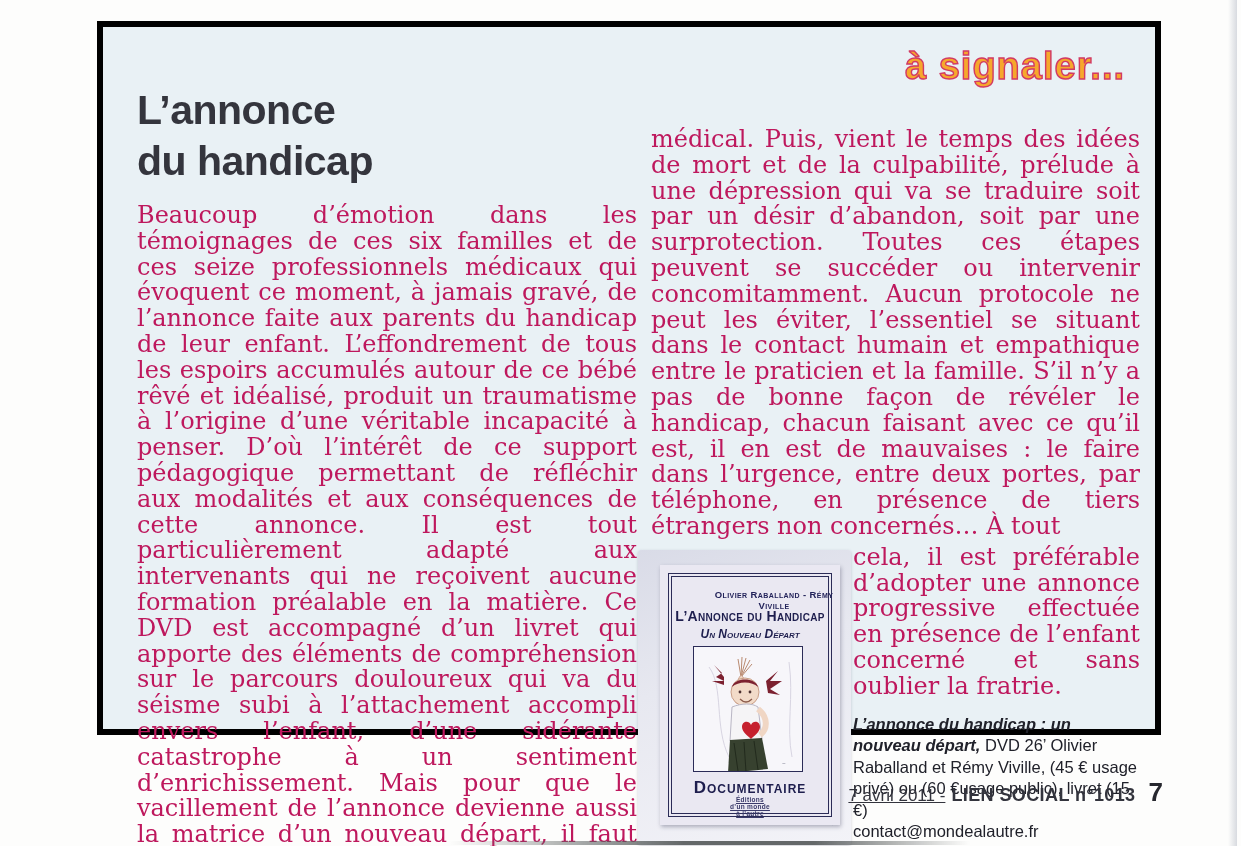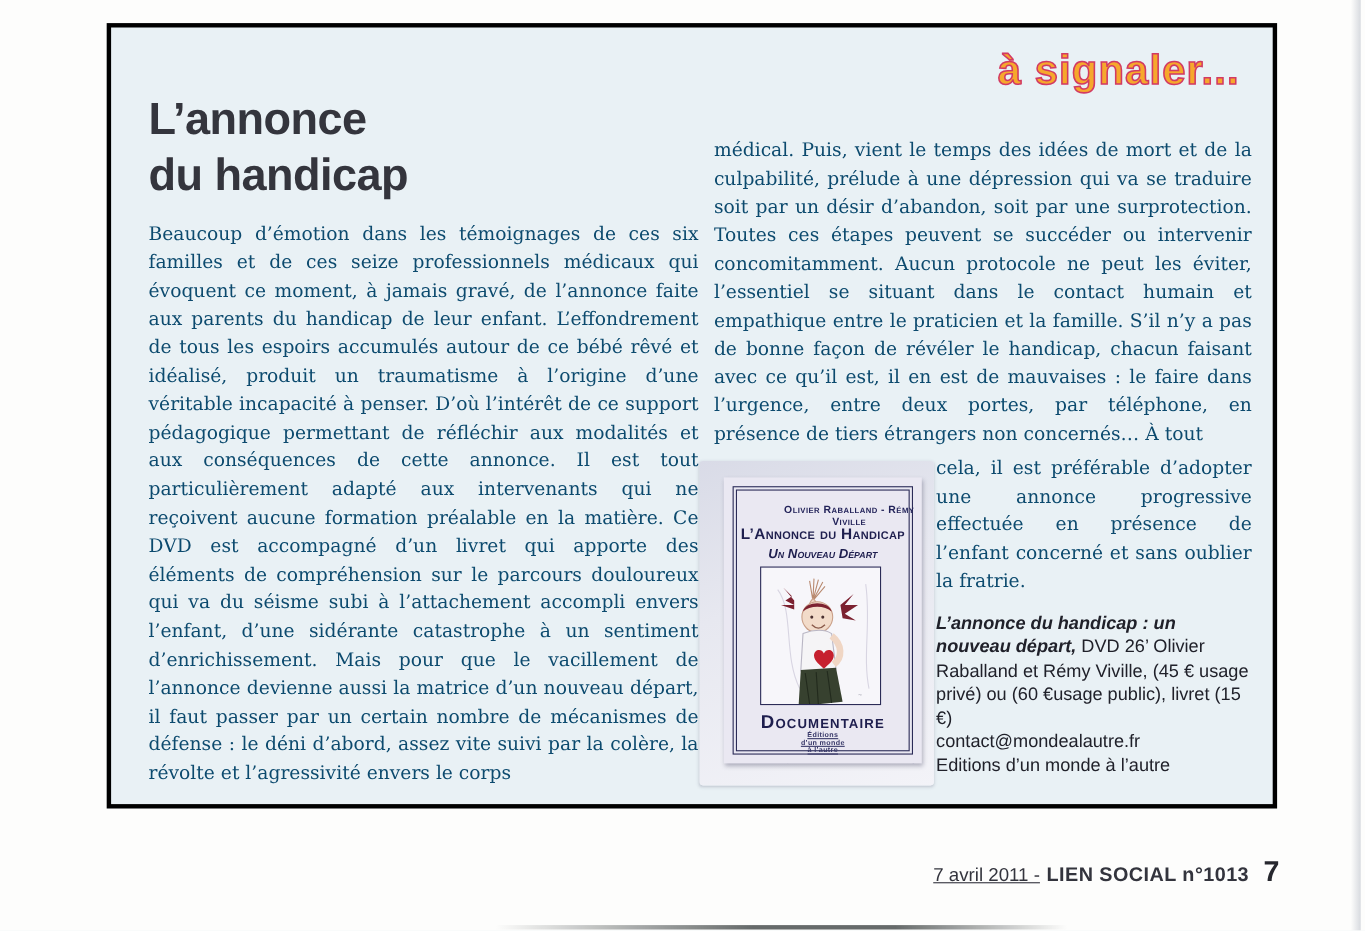--- a/index.html
+++ b/index.html
@@ -9,21 +9,21 @@
     font-family:"Liberation Sans", sans-serif;
     position:relative;
     overflow:hidden;
   }
   .scan-page { position:absolute; inset:0; background:#fdfdfc; }
 
   
   .content-box {
     position:absolute; left:97px; top:21px; width:1064px; height:714px;
     background:#e9f1f5;
-    border:4px solid #000000;
+    border:6px solid #000000;
   }
 
   
   .signaler {
     position:absolute; top:18px; right:30px;
     font-size:38px; font-weight:bold; letter-spacing:1px;
     color:#f6a82c;
     -webkit-text-stroke:1.4px #d23a63;
     text-shadow:0 0 1px rgba(210,58,99,.45);
   }
@@ -31,22 +31,22 @@
   
   .article-title {
     position:absolute; left:34px; top:58px;
     font-size:41px; line-height:51px; font-weight:bold;
     letter-spacing:-0.5px; color:#34353d;
   }
 
   
   .body-text {
     font-family:"DejaVu Serif", serif;
-    font-size:17px; line-height:25.8px;
-    color:#0c4a6e; text-align:justify;
+    font-size:24px; line-height:25.8px;
+    color:#be185d; text-align:justify;
   }
   .col-left {
     position:absolute; left:34px; top:176px; width:500px; height:522px;
   }
   .col-right {
     position:absolute; left:548px; top:100px; width:489px;
   }
   .media-row { display:flex; margin-top:5px; }
 
   

